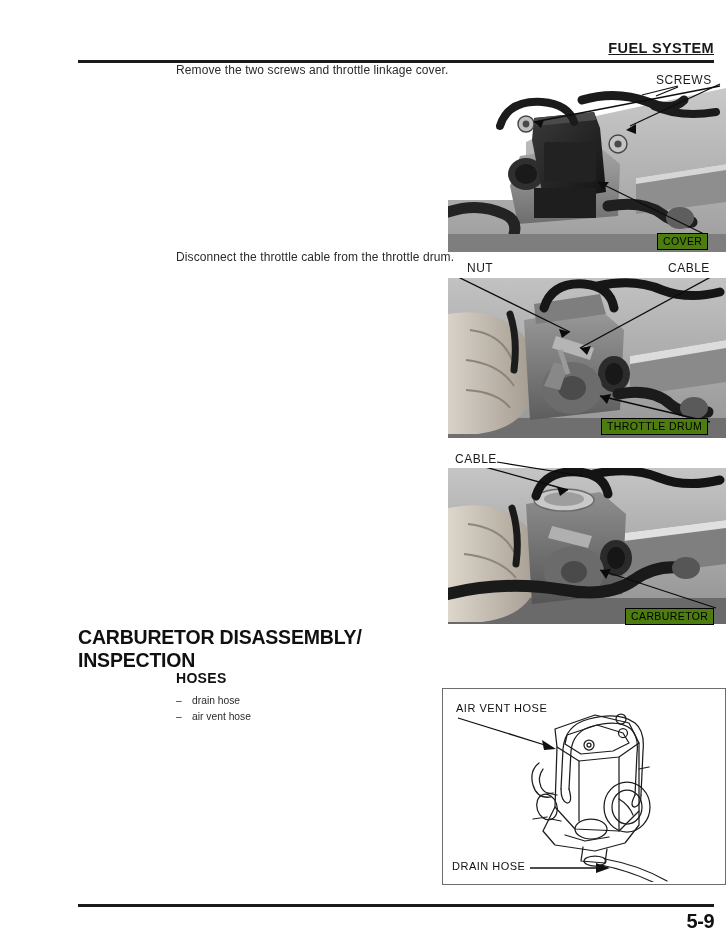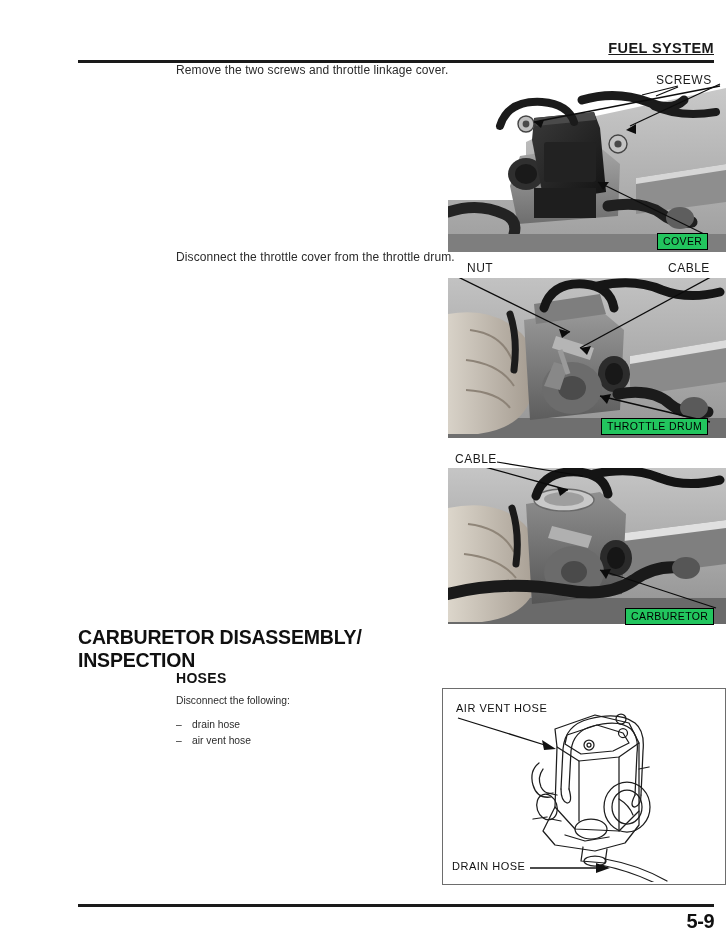--- a/index.html
+++ b/index.html
@@ -134,21 +134,21 @@
     font-size: 12px;
     letter-spacing: 0.5px;
     color: #1a1a1a;
     white-space: nowrap;
   }
   .callout-boxed {
     position: absolute;
     font-size: 10.5px;
     letter-spacing: 0.4px;
     color: #000;
-    background: #22c55e;
+    background: #4d7c0f;
     border: 1px solid #000;
     padding: 1px 5px 2px 5px;
     white-space: nowrap;
     z-index: 5;
   }
   .leader {
     position: absolute;
     z-index: 4;
     pointer-events: none;
   }
@@ -240,21 +240,21 @@
     </svg>
   </div>
   <div class="callout" style="left:656px; top:73px;">SCREWS</div>
   <svg class="leader" style="left:640px; top:84px;" width="40" height="14">
     <path d="M38,2 L2,11" stroke="#0d0d0d" stroke-width="1.2" fill="none"></path>
     <path d="M38,3 L16,12" stroke="#0d0d0d" stroke-width="1.2" fill="none"></path>
   </svg>
   <div class="callout-boxed" style="left:657px; top:233px;">COVER</div>
 
   <div class="instr block2">
-    <p>Disconnect the throttle cover from the throttle drum.</p>
+    <p>Disconnect the throttle cable from the throttle drum.</p>
   </div>
 
   <div class="callout" style="left:455px; top:261px;padding-left:12px;">NUT</div>
   <div class="callout" style="left:668px; top:261px;">CABLE</div>
 
   <div class="photo" id="photo-2">
     <svg width="278" height="160" viewBox="0 0 278 160">
       <defs>
         <linearGradient id="bg2" x1="0" y1="0" x2="0" y2="1">
           <stop offset="0%" stop-color="#c2c2c2"></stop>
@@ -361,21 +361,20 @@
     </svg>
   </div>
   <div class="callout-boxed" style="left:625px; top:608px;">CARBURETOR</div>
 
   <div class="section-heading">
     <div>CARBURETOR DISASSEMBLY/</div>
     <div>INSPECTION</div>
   </div>
   <div class="sub-heading">HOSES</div>
   <div class="hoses-text">
-    <p class="lead">Disconnect the following:</p>
     <div class="bullet-row">
       <span class="bullet-dash">–</span>
       <span>drain hose</span>
     </div>
     <div class="bullet-row">
       <span class="bullet-dash">–</span>
       <span>air vent hose</span>
     </div>
   </div>
 

